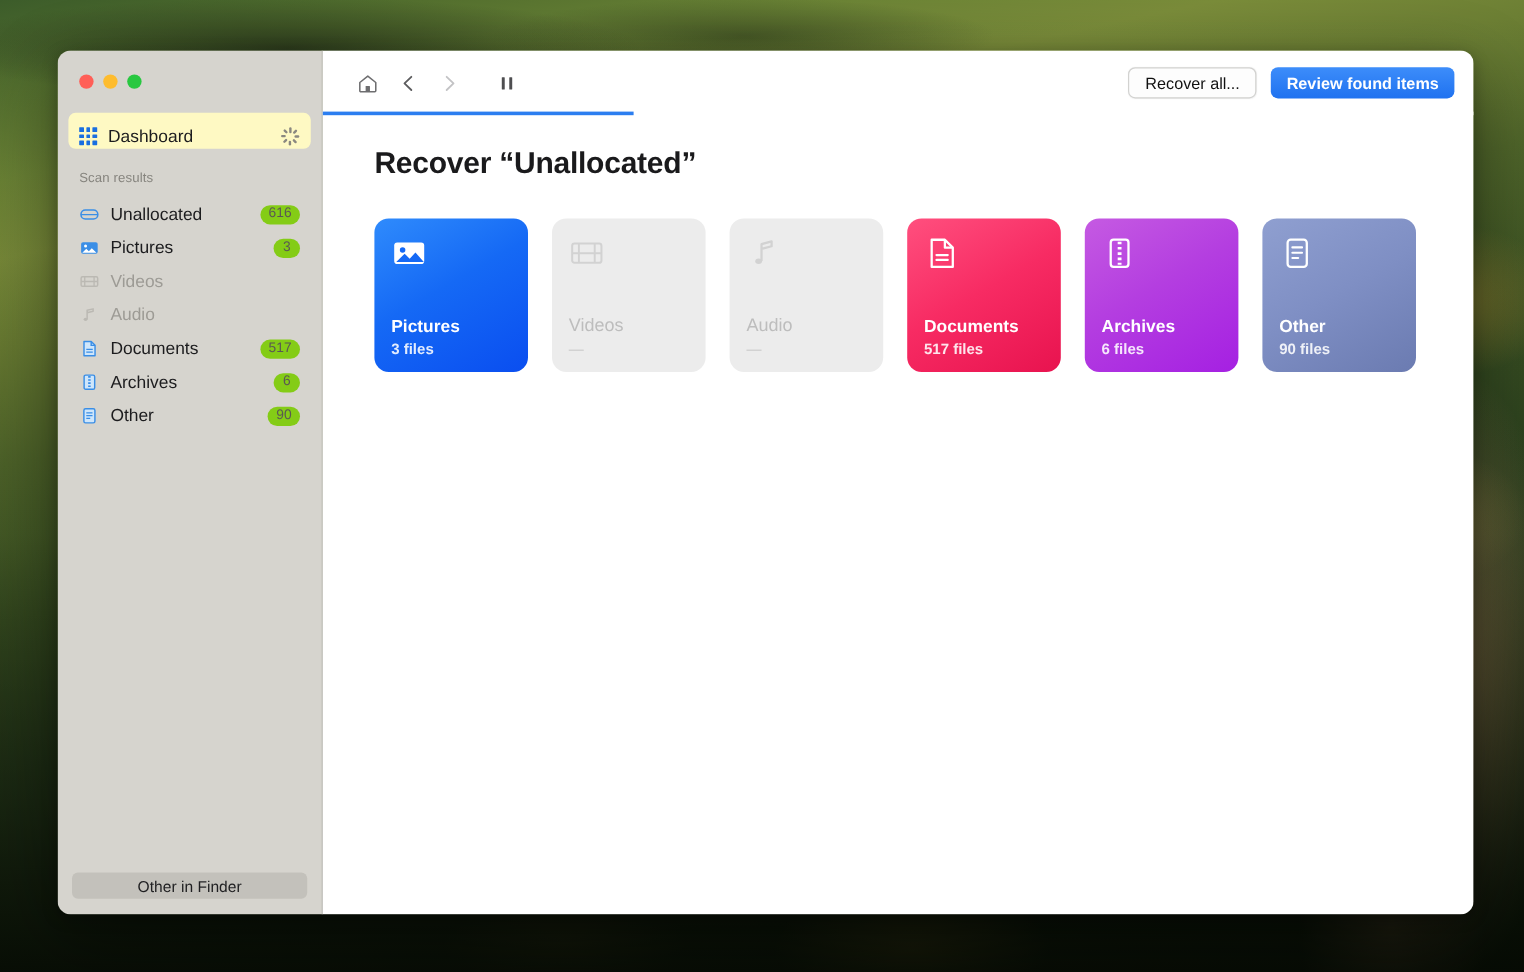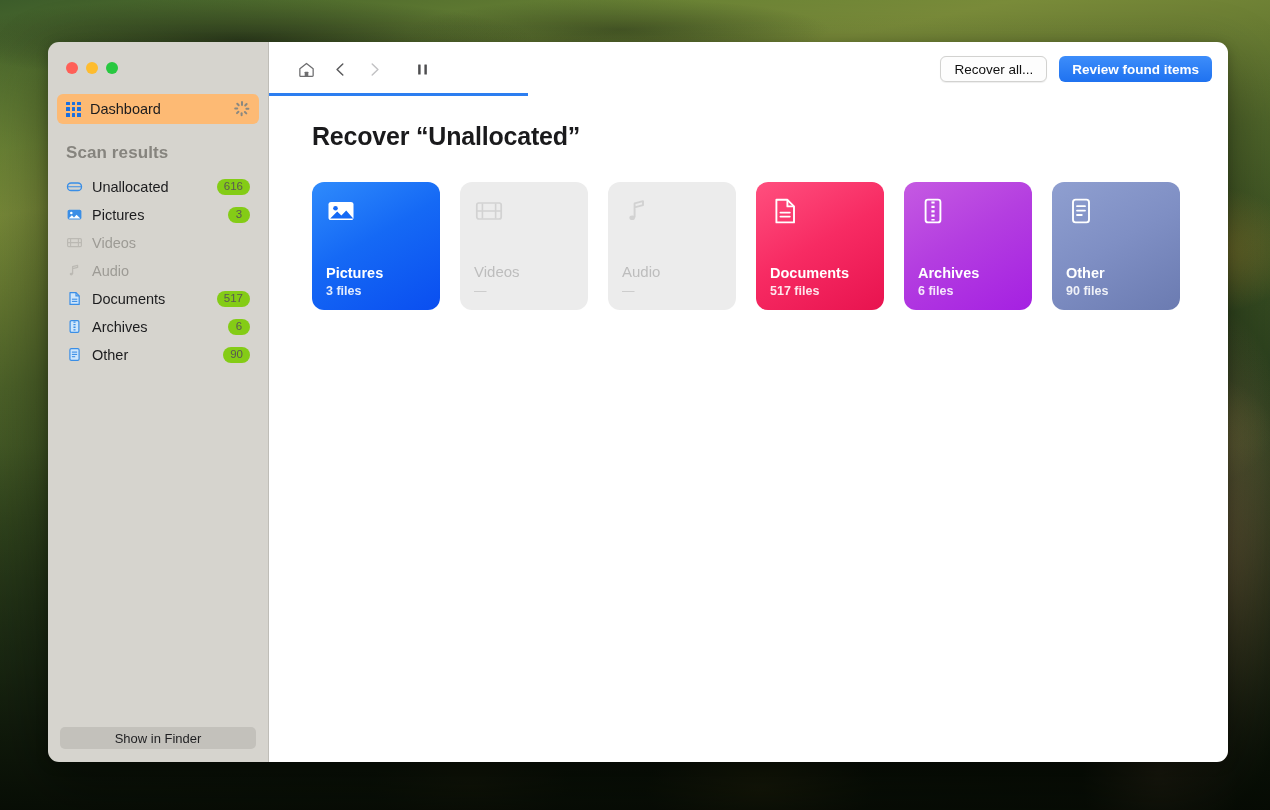--- a/index.html
+++ b/index.html
@@ -84,23 +84,22 @@
   .light { width: 12px; height: 12px; border-radius: 50%; }
   .light.red    { background: #ff5f57; }
   .light.yellow { background: #febc2e; }
   .light.green  { background: #28c840; }
 
   .sb-top-item {
     margin: 5px 9px 0 9px;
     height: 30px;
     border-radius: 6px;
     display: flex;
-    align-items: center;
     padding: 12px 9px;
-    background: #fdba74;
+    background: #fef9c3;
   }
   .sb-top-item .sb-label {
     font-size: 14.5px;
     color: #1c1c1e;
     margin-left: 9px;
     flex: 1;
   }
 
   .grid-icon {
     width: 15px; height: 15px;
@@ -116,23 +115,23 @@
     position: absolute;
     left: 7.2px; top: 0.4px;
     width: 1.6px; height: 4.4px;
     background: #8a8880;
     border-radius: 1px;
     transform-origin: 0.8px 7.6px;
   }
 
   .sb-section-title {
     margin: 19px 0 4px 18px;
-    font-size: 17px;
+    font-size: 11px;
     color: #86847e;
-    font-weight: 700;
+    font-weight: 400;
     letter-spacing: 0.1px;
   }
 
   .sb-row {
     margin: 0 9px;
     height: 28px;
     border-radius: 6px;
     display: flex;
     align-items: flex-end;
     padding: 0 9px;
@@ -432,21 +431,21 @@
             <line x1="5.9" y1="6.1" x2="11.1" y2="6.1" stroke="#3a8ee6" stroke-width="1.1"></line>
             <line x1="5.9" y1="8.4" x2="11.1" y2="8.4" stroke="#3a8ee6" stroke-width="1.1"></line>
             <line x1="5.9" y1="10.7" x2="9.2" y2="10.7" stroke="#3a8ee6" stroke-width="1.1"></line>
           </svg>
         </span>
         <span class="sb-name">Other</span>
         <span class="sb-badge">90</span>
       </div>
 
       <div id="show-finder-wrap">
-        <button id="show-finder-btn">Show in Finder</button>
+        <button id="show-finder-btn">Other in Finder</button>
       </div>
     </div>
 
     <div id="content">
 
       <div id="toolbar">
         <button class="tb-btn">
           <svg width="19" height="19" viewBox="0 0 20 20" fill="none">
             <path d="M3 9.2L10 3.6l7 5.6V16.4a0.9 0.9 0 01-0.9 0.9H3.9a0.9 0.9 0 01-0.9-0.9z" stroke="#6e6e70" stroke-width="1.35" stroke-linejoin="round" fill="none"></path>
             <rect x="8.1" y="12.3" width="3.8" height="5" rx="0.5" fill="#6e6e70"></rect>

